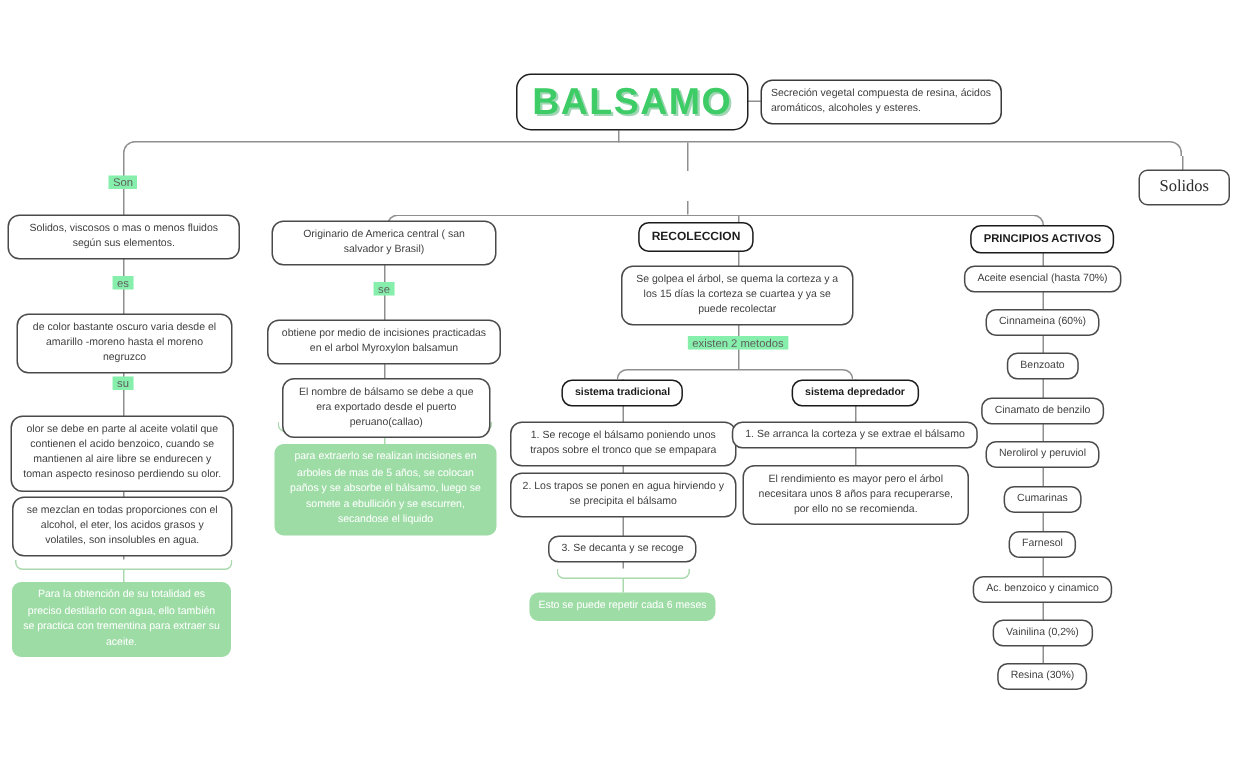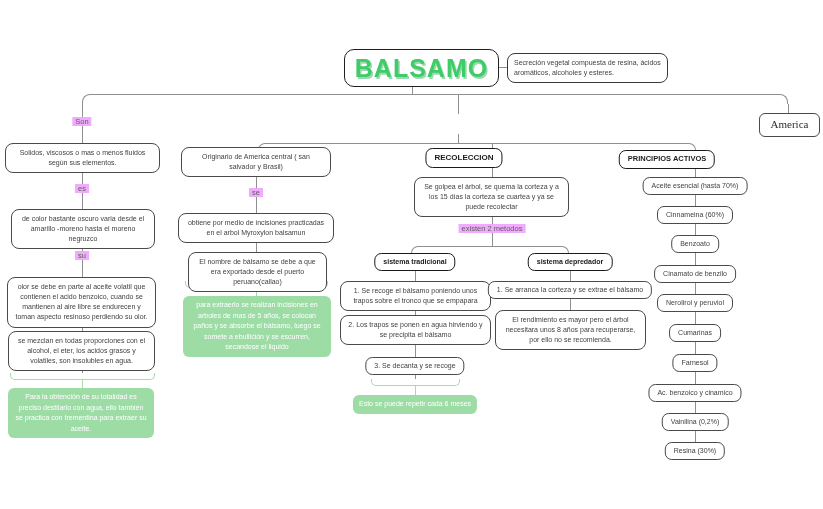--- a/index.html
+++ b/index.html
@@ -19,21 +19,21 @@
   .node{position:absolute;box-sizing:border-box;background:#fff;
         border:1.2px solid #4a4a4a;border-radius:8px;
         font-size:7px;line-height:1.45;color:#3f3f3f;text-align:center;
         padding:4px 6px;z-index:3;}
   .strong{font-weight:bold;color:#1b1b1b;border-color:#1b1b1b;border-width:1.4px;}
   .chip{white-space:nowrap;left:0;transform:translateX(-50%);border-radius:7px;padding:3px 8px;}
   .gnote{position:absolute;box-sizing:border-box;background:#9edca6;color:#ffffff;
         border-radius:6px;font-size:7px;line-height:1.5;text-align:center;
         padding:4px 6px;z-index:3;}
   .gnote.chip{white-space:nowrap;transform:translateX(-50%);}
-  .elabel{position:absolute;transform:translateX(-50%);background:#f0abfc;
+  .elabel{position:absolute;transform:translateX(-50%);background:#86efac;
         padding:0 3px;font-size:7.5px;color:#5f5f5f;z-index:4;white-space:nowrap;}
   
   #title-box{left:344px;top:49px;width:155px;height:38px;
         display:flex;align-items:center;justify-content:center;
         border-width:1.8px;border-color:#1f1f1f;border-radius:10px;}
   #title-text{font-size:25px;font-weight:bold;letter-spacing:1px;color:#3ecc66;
         text-shadow:1.5px 1.5px 0 rgba(47,164,92,.45);}
   #def-box{left:507px;top:53px;width:161px;text-align:left;border-color:#3a3a3a;}
   #producto-box{left:759px;top:113px;width:61px;height:24px;
         display:flex;align-items:center;justify-content:center;
@@ -65,21 +65,21 @@
   <div class="tick" style="left:82px;top:380px;height:8px;"></div>
   <div class="bracket" style="left:185px;top:281px;width:143px;height:7px;"></div>
   <div class="tick" style="left:256px;top:288px;height:8px;"></div>
   <div class="bracket" style="left:371px;top:379px;width:89px;height:7px;"></div>
   <div class="tick" style="left:415px;top:386px;height:9px;"></div>
 
   <div class="node strong" id="title-box">
     <span id="title-text">BALSAMO</span>
   </div>
   <div class="node" id="def-box">Secreción vegetal compuesta de resina, ácidos aromáticos, alcoholes y esteres.</div>
-  <div class="node" id="producto-box">America</div>
+  <div class="node" id="producto-box">Solidos</div>
 
   <div class="elabel" style="left:82px;top:117px;">Son</div>
   <div class="node" style="left:5px;top:143px;width:155px;">Solidos, viscosos o mas o menos fluidos según sus elementos.</div>
   <div class="elabel" style="left:82px;top:184px;">es</div>
   <div class="node" style="left:11px;top:209px;width:144px;">de color bastante oscuro  varia desde el amarillo -moreno hasta el moreno negruzco</div>
   <div class="elabel" style="left:82px;top:251px;">su</div>
   <div class="node" style="left:7px;top:277px;width:149px;">olor se debe en parte al aceite volatil que contienen el acido benzoico, cuando se mantienen al aire libre se endurecen y toman aspecto resinoso perdiendo su olor.</div>
   <div class="node" style="left:8px;top:331px;width:147px;">se mezclan  en todas proporciones con el alcohol, el eter, los acidos grasos y volatiles, son insolubles en agua.</div>
   <div class="gnote" style="left:8px;top:388px;width:146px;">Para la obtención de su totalidad es preciso destilarlo con agua, ello también se practica con trementina para extraer su aceite.</div>
 
@@ -96,21 +96,21 @@
   <div class="node strong chip" style="left:415px;top:253px;">sistema tradicional</div>
   <div class="node" style="left:340px;top:281px;width:151px;">1. Se recoge el bálsamo poniendo unos trapos sobre el tronco que se empapara</div>
   <div class="node" style="left:340px;top:315px;width:151px;">2. Los trapos se ponen en agua hirviendo y se precipita el bálsamo</div>
   <div class="node chip" style="left:415px;top:357px;">3. Se decanta y se recoge</div>
   <div class="gnote chip" style="left:415px;top:395px;">Esto se puede repetir cada 6 meses</div>
 
   <div class="node strong chip" style="left:570px;top:253px;">sistema depredador</div>
   <div class="node chip" style="left:570px;top:281px;">1. Se arranca la corteza y se extrae el bálsamo</div>
   <div class="node" style="left:495px;top:310px;width:151px;">El rendimiento es mayor pero el árbol necesitara unos 8 años para recuperarse, por ello no se recomienda.</div>
 
-  <div class="node strong chip" style="left:667px;top:150px;font-size:7.5px;">PRINCIPIOS ACTIVOS</div>
+  <div class="node strong chip" style="left:695px;top:150px;font-size:7.5px;">PRINCIPIOS ACTIVOS</div>
   <div class="node chip" style="left:695px;top:177px;">Aceite esencial (hasta 70%)</div>
   <div class="node chip" style="left:695px;top:206px;">Cinnameina (60%)</div>
   <div class="node chip" style="left:695px;top:235px;">Benzoato</div>
   <div class="node chip" style="left:695px;top:265px;">Cinamato de benzilo</div>
   <div class="node chip" style="left:695px;top:294px;">Nerolirol y peruviol</div>
   <div class="node chip" style="left:695px;top:324px;">Cumarinas</div>
   <div class="node chip" style="left:695px;top:354px;">Farnesol</div>
   <div class="node chip" style="left:695px;top:384px;">Ac. benzoico y cinamico</div>
   <div class="node chip" style="left:695px;top:413px;">Vainilina (0,2%)</div>
   <div class="node chip" style="left:695px;top:442px;">Resina (30%)</div>

